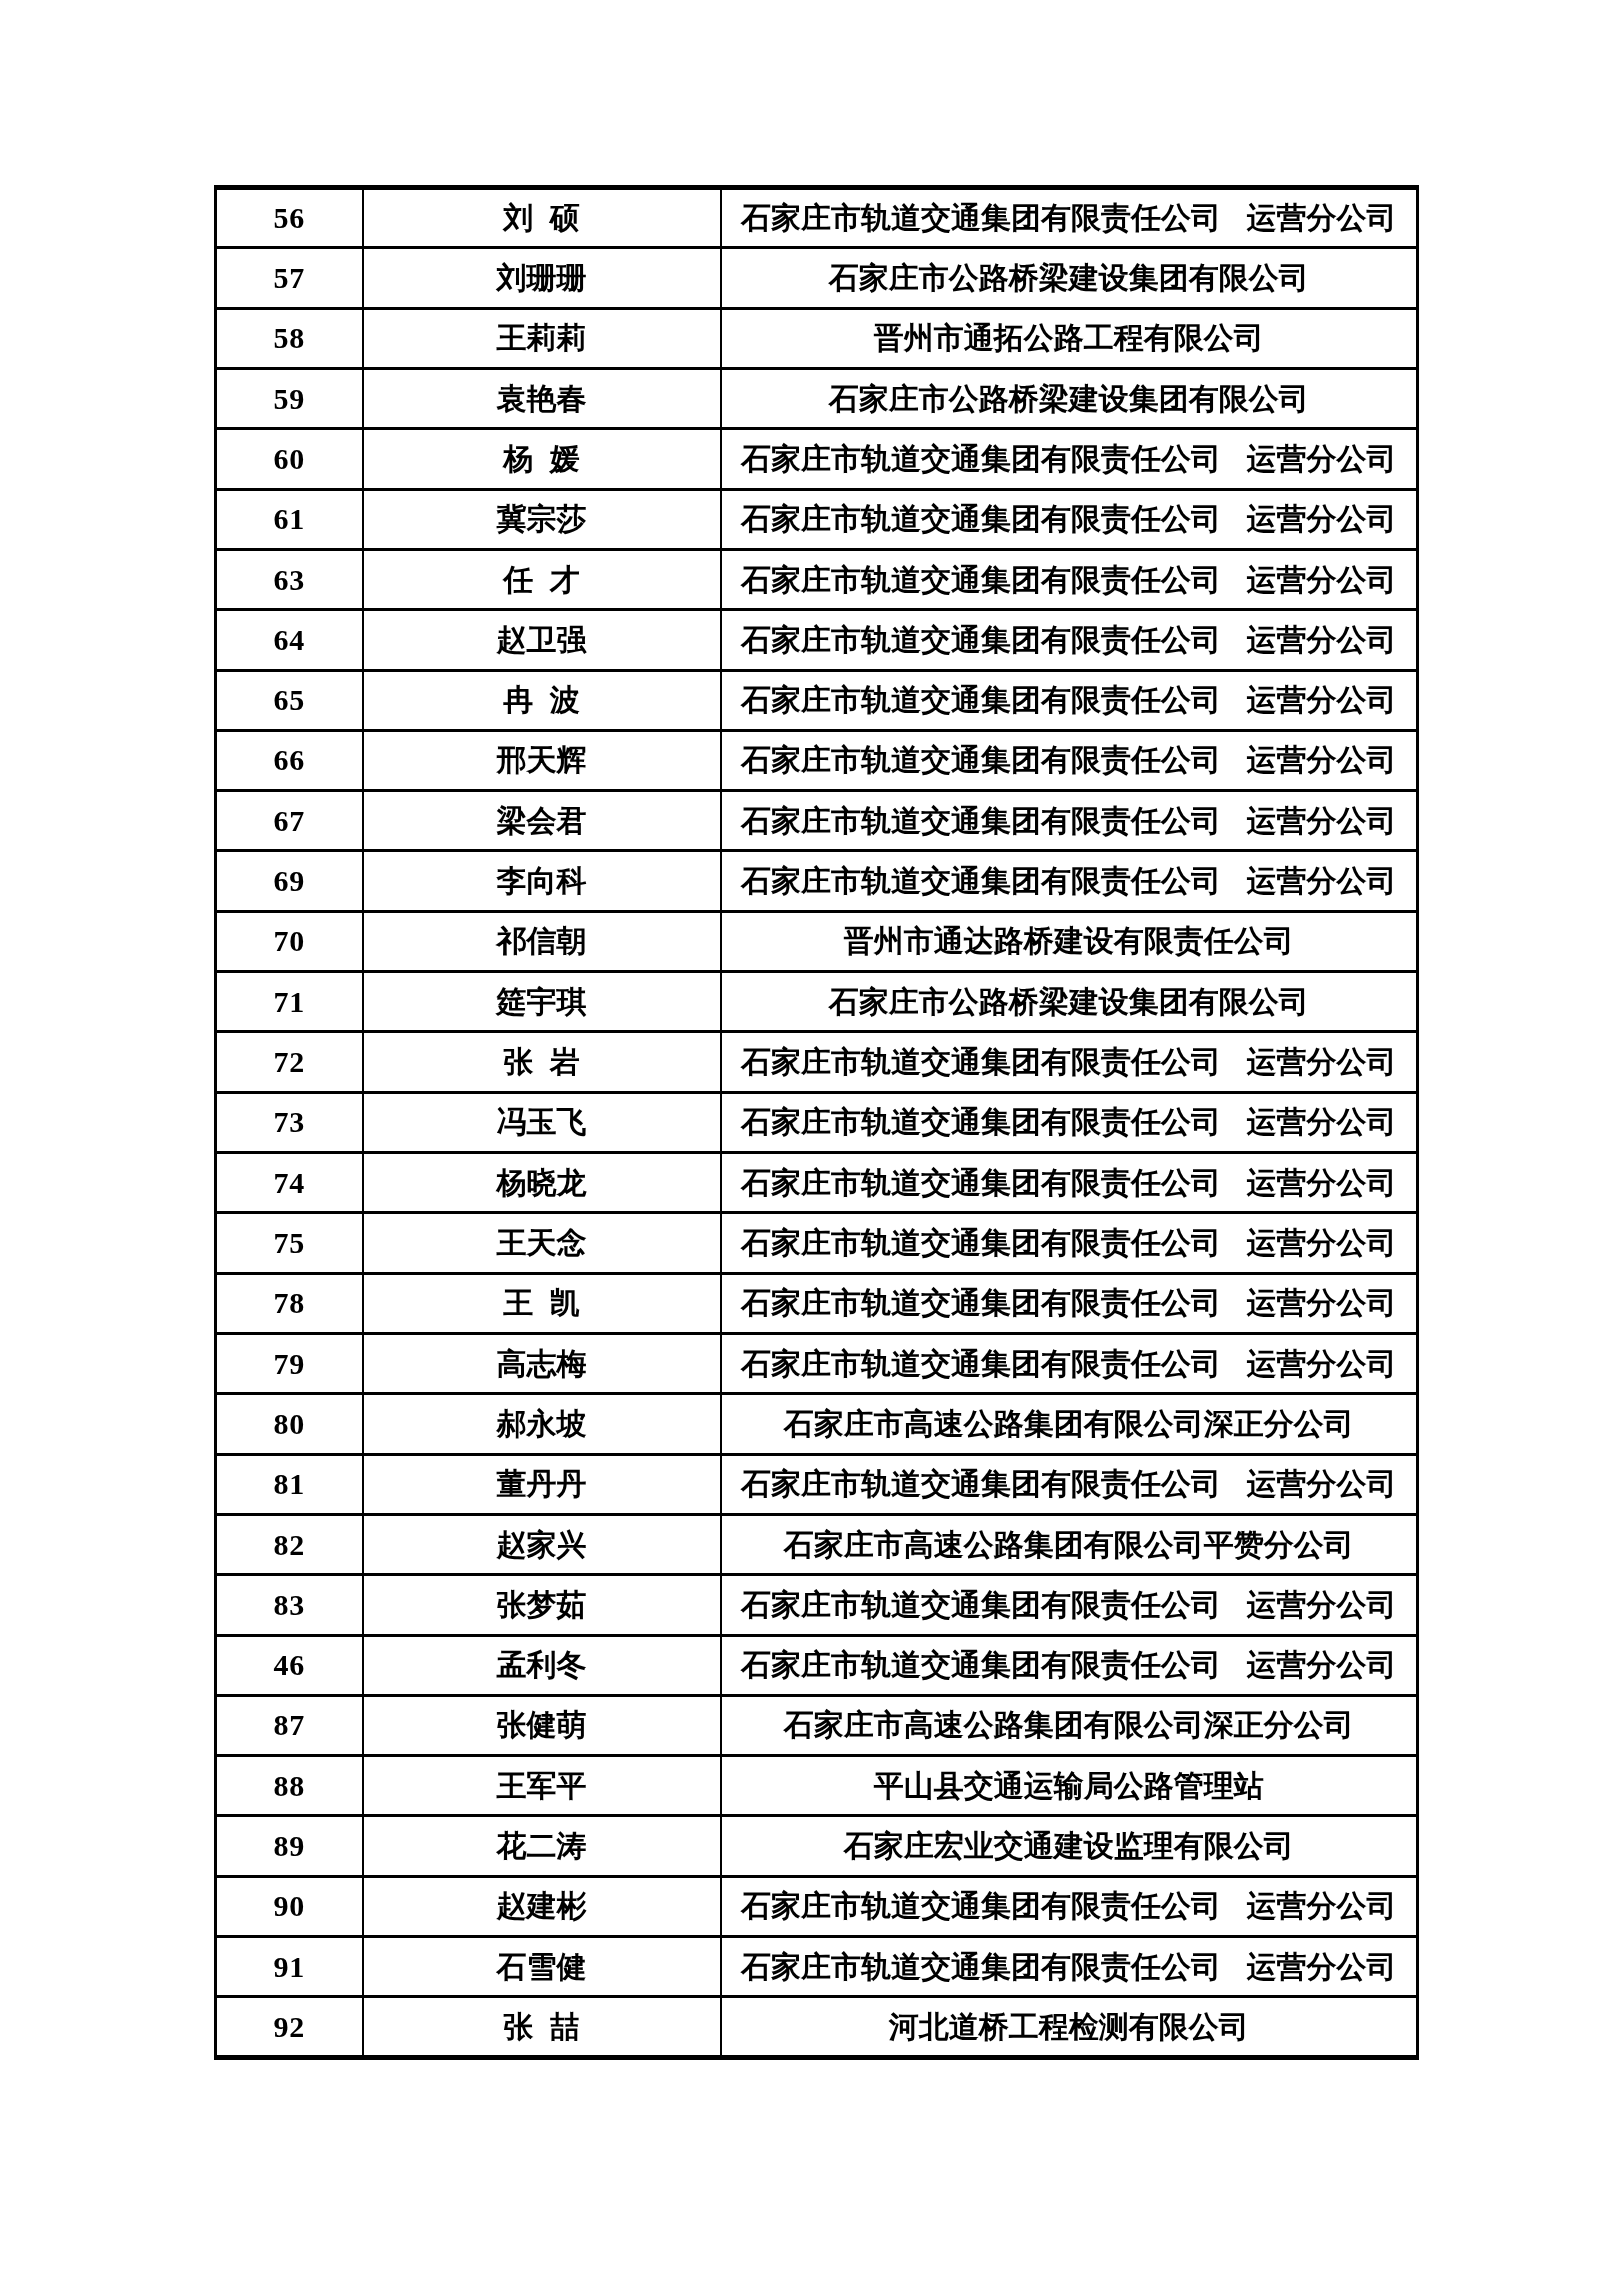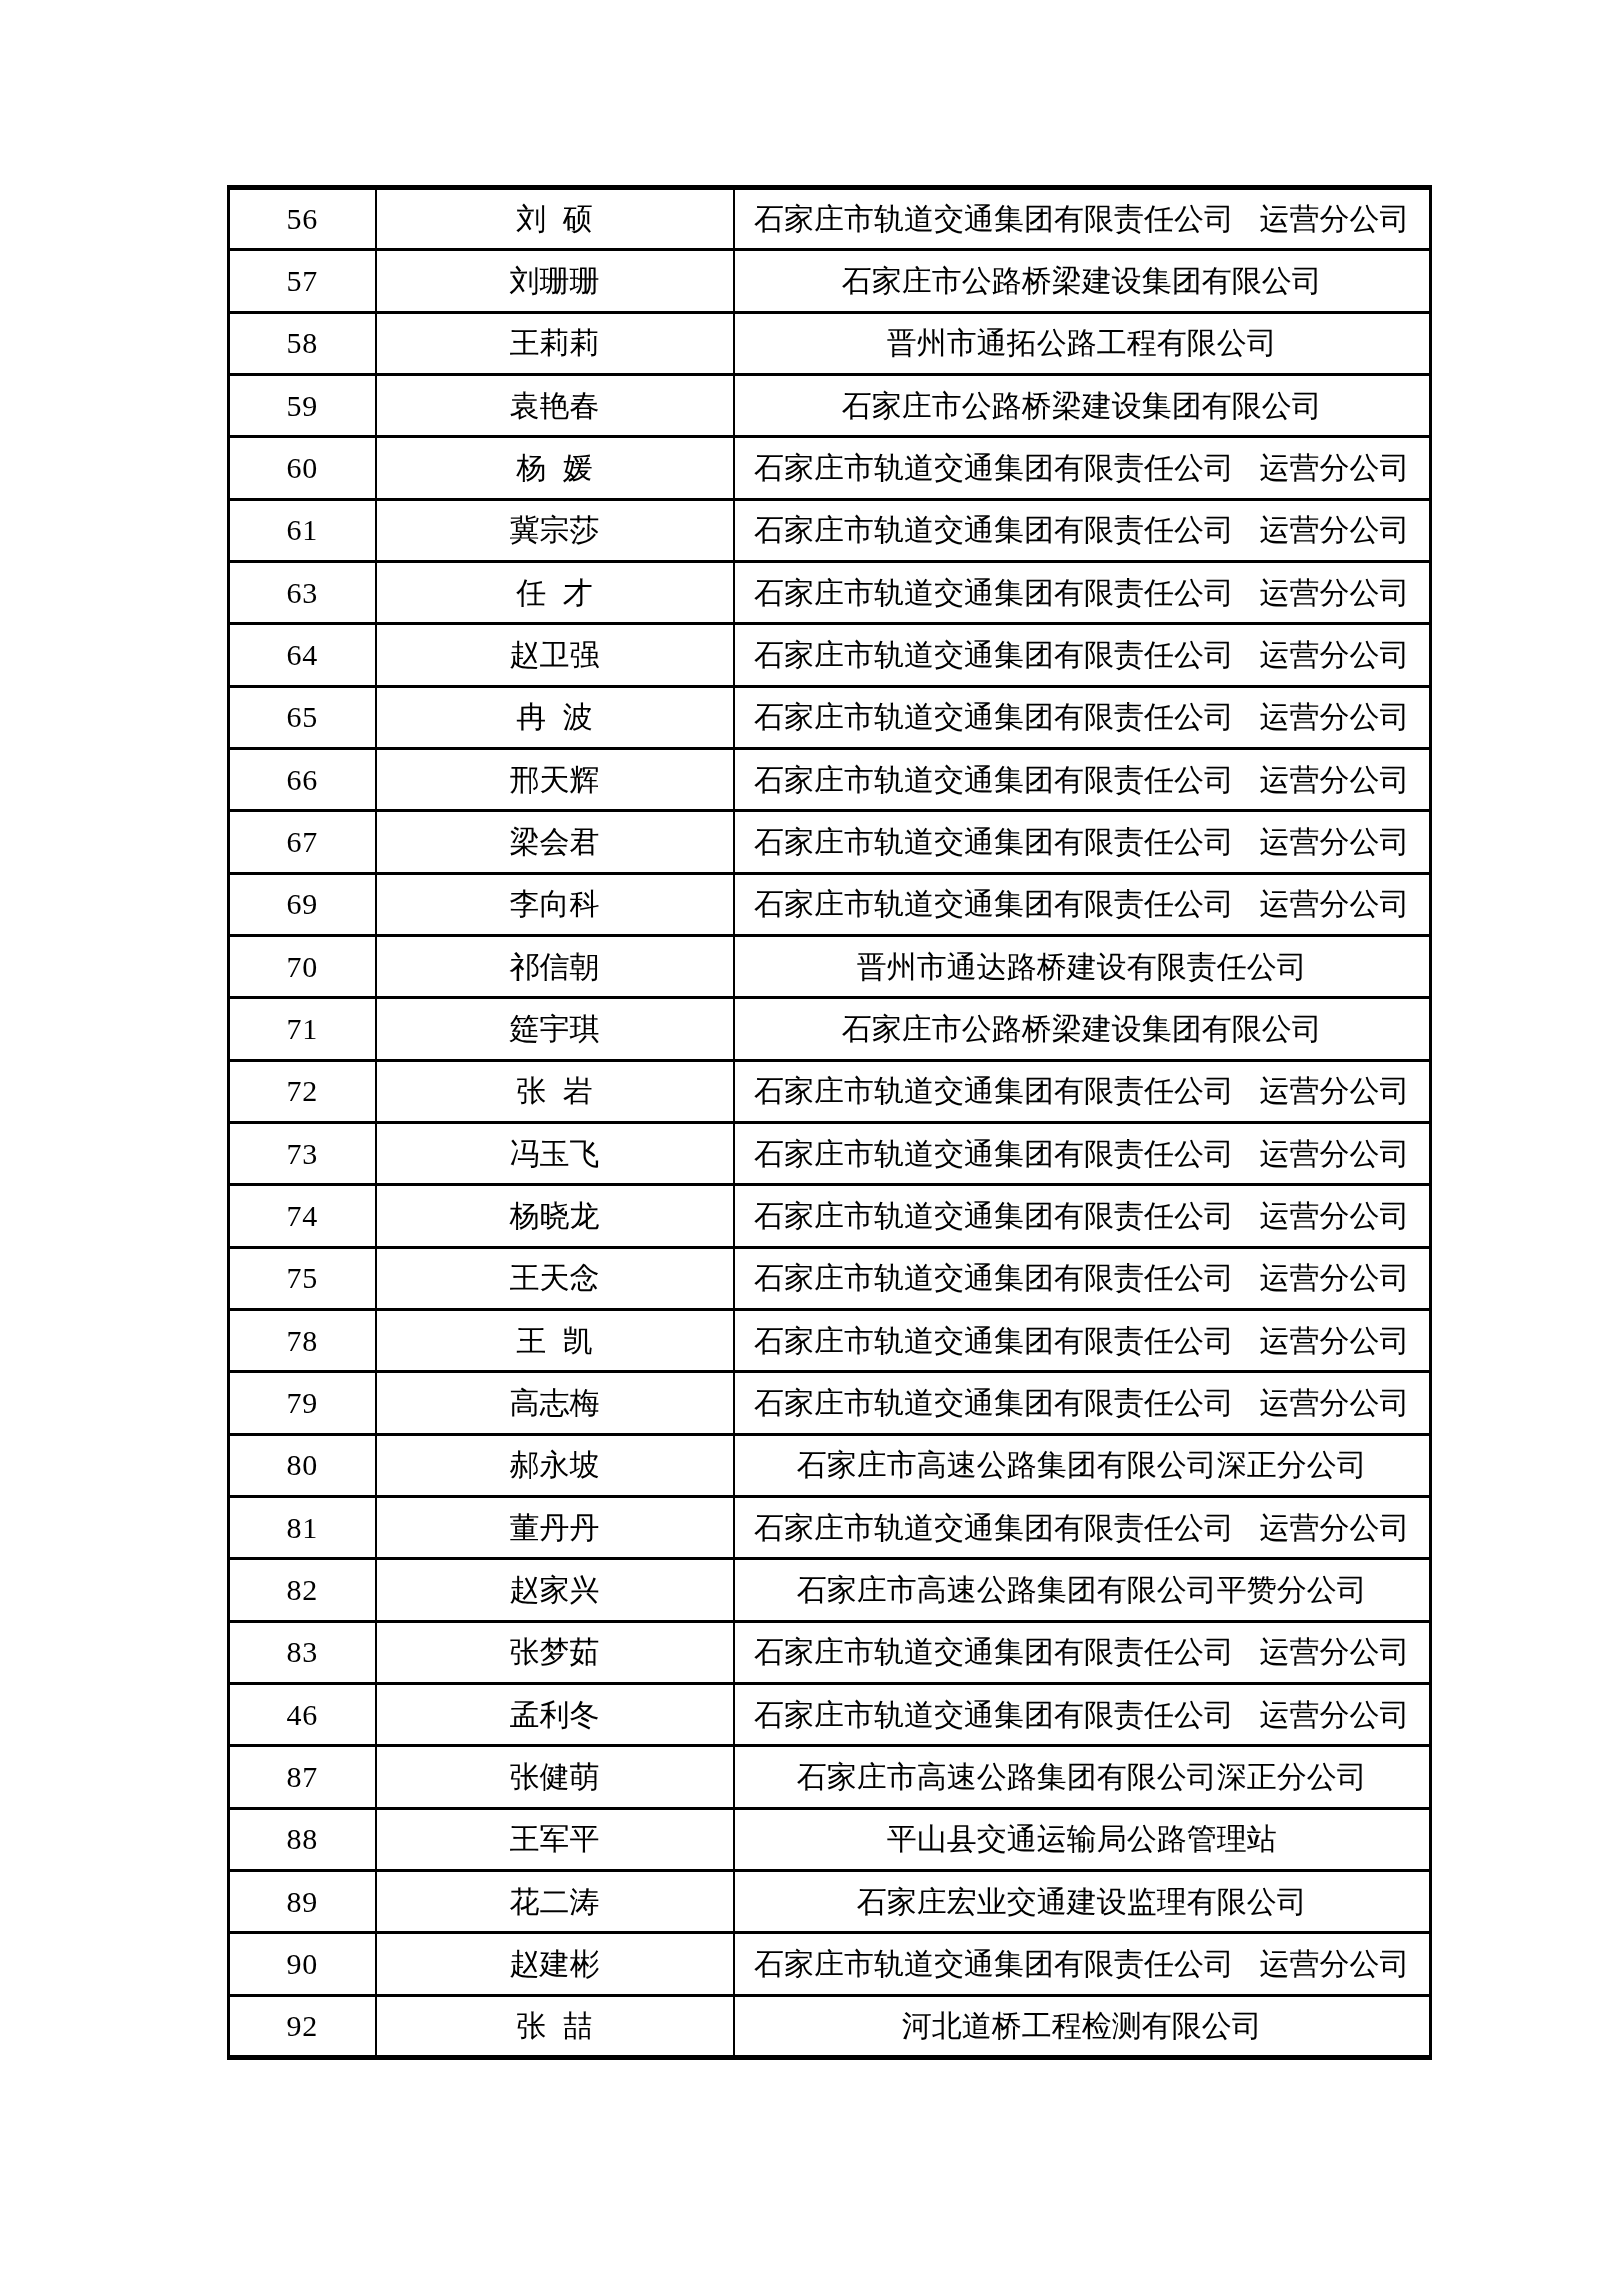--- a/index.html
+++ b/index.html
@@ -12,26 +12,27 @@
     width: 1623px;
     height: 2295px;
     background: #ffffff;
     margin: 0 auto;
     overflow: hidden;
     font-family: "Liberation Serif", "DejaVu Serif", serif;
     color: #000000;
   }
   table.roster {
     position: absolute;
-    left: 227px;
+    left: 214px;
     top: 185px;
     width: 1202px;
     height: 1875px;
     border-collapse: collapse;
     table-layout: fixed;
+    font-weight: bold;
   }
   table.roster {
     border: 3.3px solid #000000;
     border-top-width: 5.2px;
     border-bottom-width: 5.9px;
   }
   table.roster td {
     border-left: 2.6px solid #000000;
     border-right: 2.6px solid #000000;
     border-top: 3.9px solid #000000;
@@ -241,20 +242,25 @@
     <td class="cell-name">花二涛</td>
     <td class="cell-org">石家庄宏业交通建设监理有限公司</td>
   </tr>
 
   <tr>
     <td class="cell-no">90</td>
     <td class="cell-name">赵建彬</td>
     <td class="cell-org">石家庄市轨道交通集团有限责任公司 运营分公司</td>
   </tr>
 
+  <tr>
+    <td class="cell-no">91</td>
+    <td class="cell-name">石雪健</td>
+    <td class="cell-org">石家庄市轨道交通集团有限责任公司 运营分公司</td>
+  </tr>
 
   <tr>
     <td class="cell-no">92</td>
     <td class="cell-name">张 喆</td>
     <td class="cell-org">河北道桥工程检测有限公司</td>
   </tr>
 </tbody>
   </table>
 </div>
 

